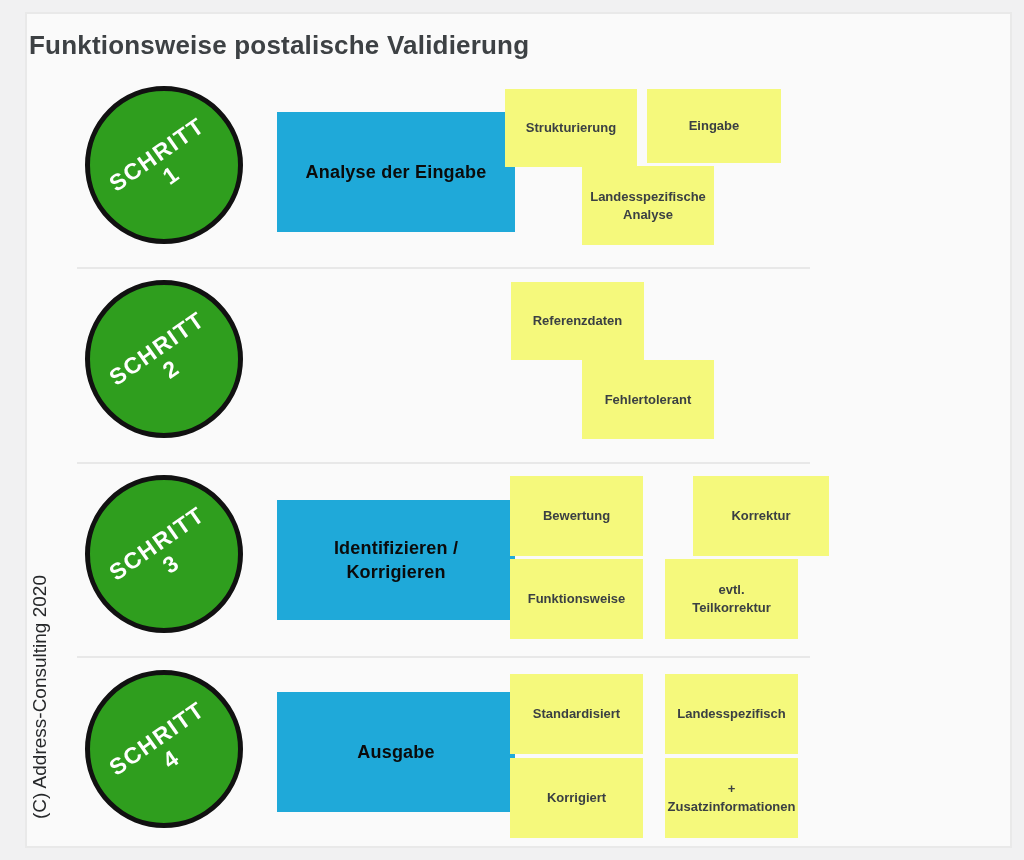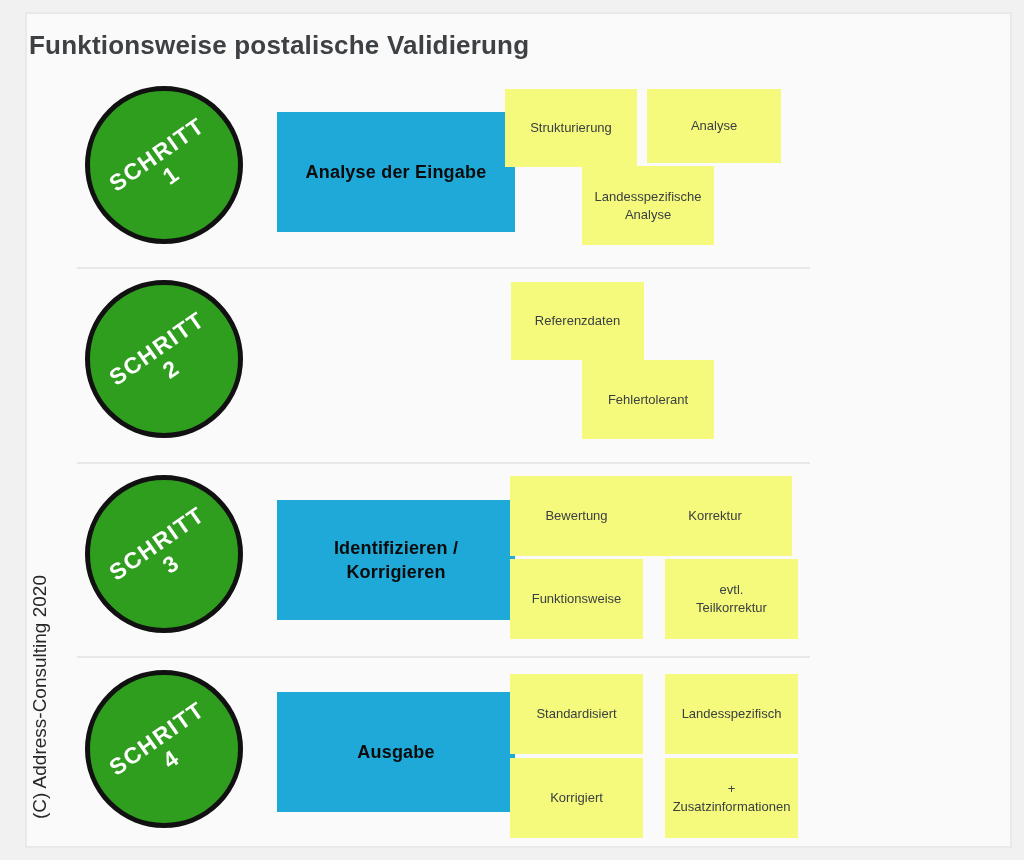--- a/index.html
+++ b/index.html
@@ -45,21 +45,21 @@
   .circle-label span{display:block;}
   .bluebox{
     position:absolute; width:238px; height:120px; background:var(--action-blue);
     display:flex; align-items:center; justify-content:center; text-align:center;
     color:var(--box-text); font-weight:bold; font-size:18px; line-height:1.35;
     padding:0 12px; letter-spacing:0.2px;
   }
   .note{
     position:absolute; background:var(--note-yellow);
     display:flex; align-items:center; justify-content:center; text-align:center;
-    color:var(--note-text); font-size:13px; line-height:1.35; padding:4px 18px;
+    color:var(--note-text); font-size:13px; line-height:1.35; padding:4px 18px;font-weight:bold;
   }
 </style>
 </head>
 <body>
 
 <div class="card">
 
   <h1 class="title">Funktionsweise postalische Validierung</h1>
   <div class="copyright">(C) Address-Consulting 2020</div>
 
@@ -68,41 +68,41 @@
   <div class="divider" style="top:642px"></div>
 
   <div class="circle" style="left:58px;top:72px">
     <div class="circle-label">
       <span>SCHRITT</span>
       <span>1</span>
     </div>
   </div>
   <div class="bluebox" style="left:250px;top:98px">Analyse der Eingabe</div>
   <div class="note" style="left:478px;top:75px;width:132px;height:78px">Strukturierung</div>
-  <div class="note" style="left:620px;top:75px;width:134px;height:74px">Analyse</div>
+  <div class="note" style="left:620px;top:75px;width:134px;height:74px">Eingabe</div>
   <div class="note" style="left:555px;top:152px;width:132px;height:79px">Landesspezifische Analyse</div>
 
   <div class="circle" style="left:58px;top:266px">
     <div class="circle-label">
       <span>SCHRITT</span>
       <span>2</span>
     </div>
   </div>
   <div class="note" style="left:484px;top:268px;width:133px;height:78px">Referenzdaten</div>
   <div class="note" style="left:555px;top:346px;width:132px;height:79px">Fehlertolerant</div>
 
   <div class="circle" style="left:58px;top:461px">
     <div class="circle-label">
       <span>SCHRITT</span>
       <span>3</span>
     </div>
   </div>
   <div class="bluebox" style="left:250px;top:486px">Identifizieren / Korrigieren</div>
   <div class="note" style="left:483px;top:462px;width:133px;height:80px">Bewertung</div>
-  <div class="note" style="left:611px;top:462px;width:154px;height:80px">Korrektur</div>
+  <div class="note" style="left:666px;top:462px;width:136px;height:80px">Korrektur</div>
   <div class="note" style="left:483px;top:545px;width:133px;height:80px">Funktionsweise</div>
   <div class="note" style="left:638px;top:545px;width:133px;height:80px">evtl. Teilkorrektur</div>
 
   <div class="circle" style="left:58px;top:656px">
     <div class="circle-label">
       <span>SCHRITT</span>
       <span>4</span>
     </div>
   </div>
   <div class="bluebox" style="left:250px;top:678px">Ausgabe</div>

